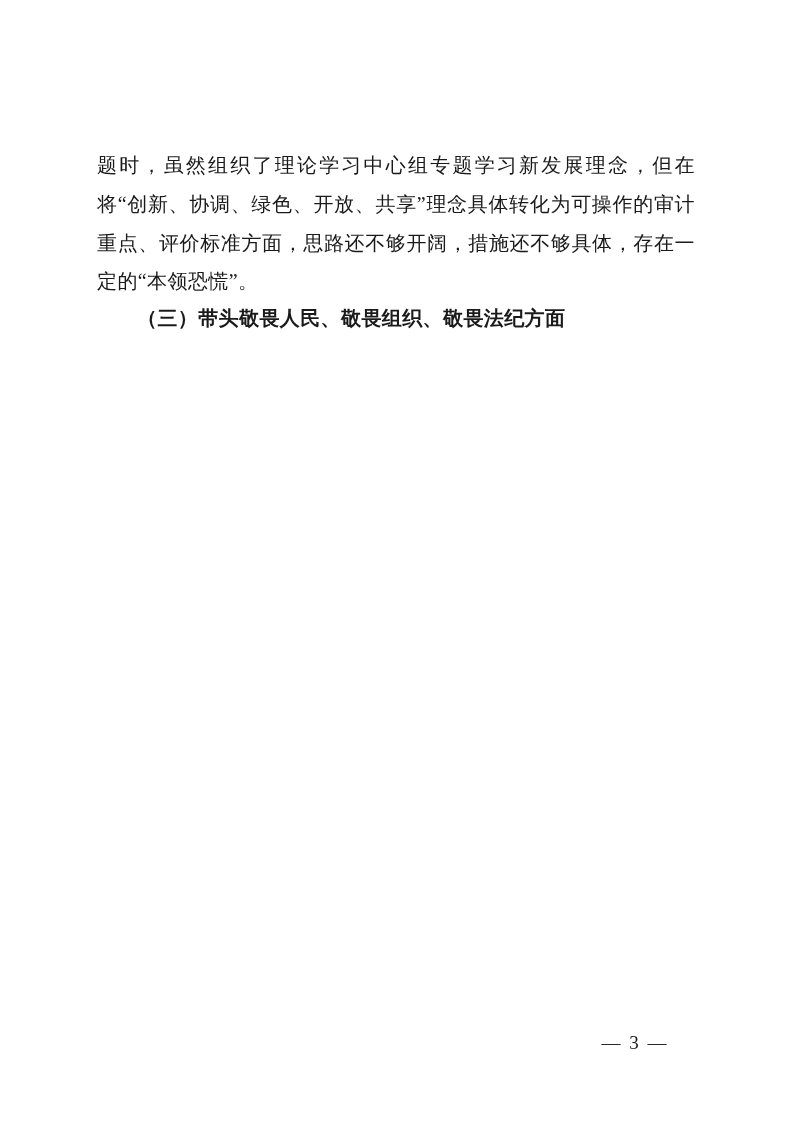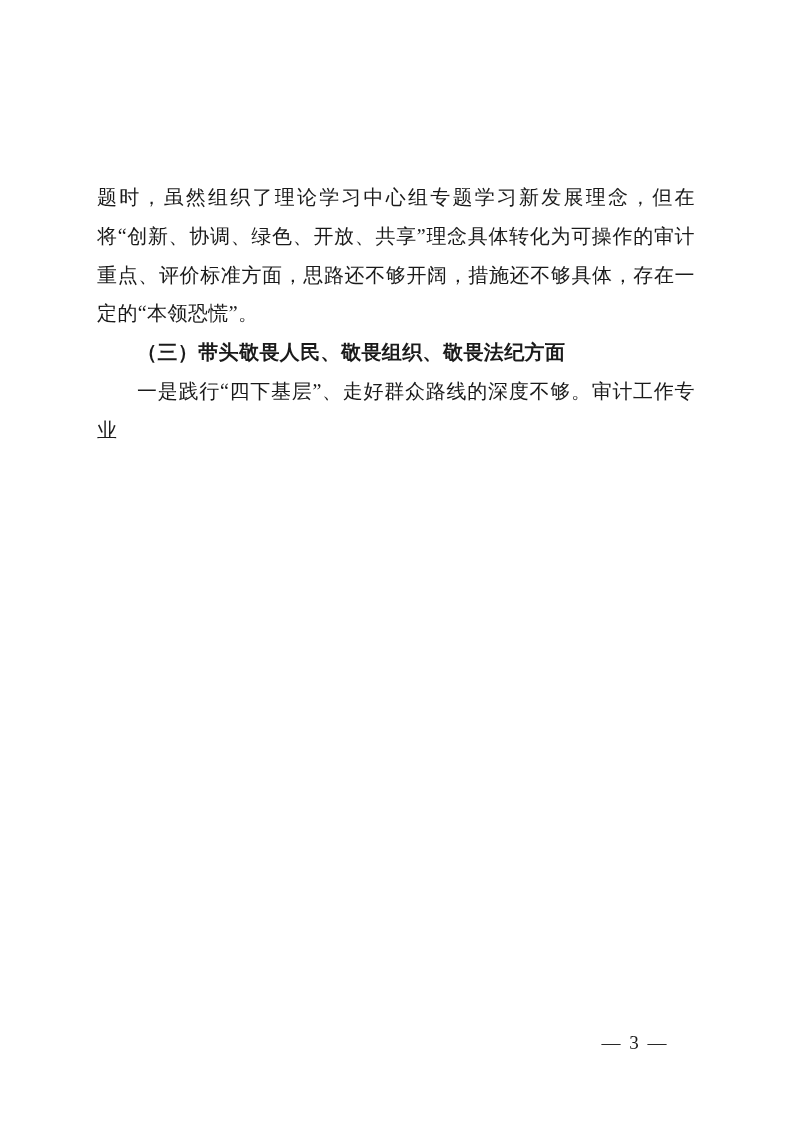--- a/index.html
+++ b/index.html
@@ -14,53 +14,52 @@
     background: #ffffff;
     font-family: "Liberation Serif", "DejaVu Serif", serif;
     color: #1a1a1a;
     overflow: hidden;
   }
   .content {
     position: absolute;
     left: 97px;
     top: 146px;
     width: 598px;
-    margin-top: 32px;
   }
   .para {
     margin: 0;
     padding: 0;
     font-size: 20px;
     line-height: 38.8px;
     text-align: justify;
     text-justify: inter-ideograph;
     letter-spacing: 0.4px;
     word-break: normal;
   }
   .indent {
     text-indent: 2em;
   }
   .heading {
     font-weight: bold;
+    font-family: Liberation Mono, monospace;
   }
   .footer {
     position: absolute;
     top: 1031px;
     left: 560px;
     width: 150px;
     text-align: center;
     font-size: 19px;
     line-height: 24px;
     letter-spacing: 2px;
     color: #1a1a1a;
   }
 </style>
 </head>
 <body>
 
 <div class="page">
   <div class="content">
     <p class="para">题时，虽然组织了理论学习中心组专题学习新发展理念，但在将“创新、协调、绿色、开放、共享”理念具体转化为可操作的审计重点、评价标准方面，思路还不够开阔，措施还不够具体，存在一定的“本领恐慌”。</p>
     <p class="para indent heading">（三）带头敬畏人民、敬畏组织、敬畏法纪方面</p>
-    <p class="para indent">一是践行“四下基层”、走好群众路线的深度不够。审计工作专业</p>
   </div>
   <div class="footer">— 3 —</div>
 </div>
 
 </body></html>

